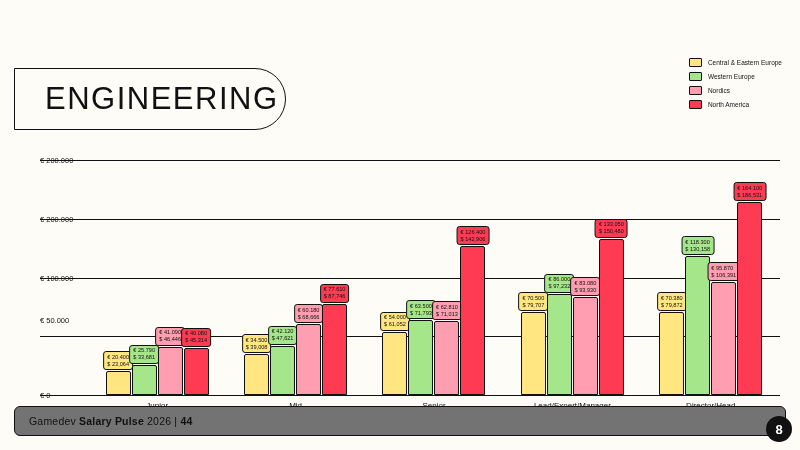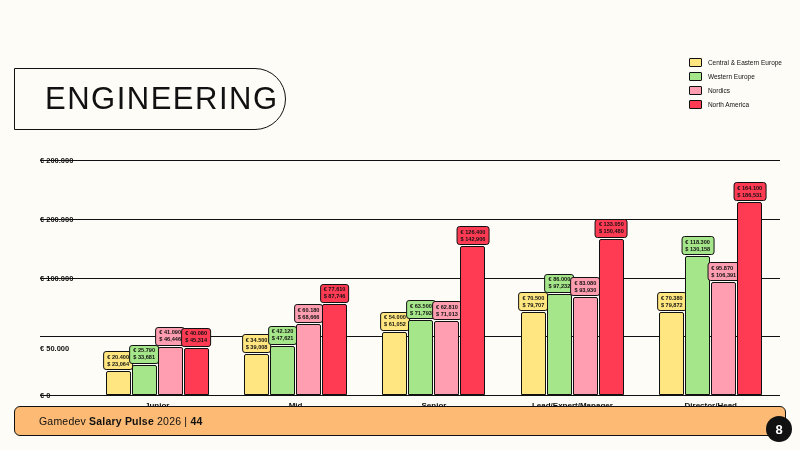--- a/index.html
+++ b/index.html
@@ -40,21 +40,21 @@
   .legend-item { display: flex; align-items: center; gap: 6px; }
   .legend-swatch {
     width: 13px; height: 9px; border: 1px solid #111; border-radius: 1px;
   }
   .legend-label { font-size: 6.5px; color: #111; }
 
   
   .chart {
     position: absolute;
     left: 40px; top: 160px;
-    width: 740px; height: 235px; font-weight: bold;
+    width: 740px; height: 235px;
   }
   .gridrow {
     position: absolute;
     left: 0; right: 0;
     height: 0;
     border-top: 1px solid #111;
   }
   .gridlabel {
     position: absolute;
     left: 0;
@@ -108,23 +108,23 @@
     color: #111;
   }
 
   
   .footer {
     position: absolute;
     left: 14px; bottom: 14px;
     width: 772px; height: 30px;
     border: 1.6px solid #111;
     border-radius: 6px;
-    background: #fdba74;
+    background: #737373;
     display: flex; align-items: center;
-    padding: 0 24px;
+    padding: 0 14px;
   }
   .footer-text { font-size: 10.5px; color: #111; letter-spacing: .2px; }
   .footer-text b { font-weight: 700; }
   .page-badge {
     position: absolute;
     right: 8px; bottom: 8px;
     width: 26px; height: 26px;
     border-radius: 50%;
     background: #111;
     color: #fff;
@@ -160,21 +160,21 @@
 
 <div class="chart">
   <div id="gridlines">
       <div class="gridrow" style="top: 0px;"></div>
       <div class="gridlabel" style="top: 0px;">€ 200.000</div>
       <div class="gridrow" style="top: 58.75px;"></div>
       <div class="gridlabel" style="top: 58.75px;">€ 200.000</div>
       <div class="gridrow" style="top: 117.5px;"></div>
       <div class="gridlabel" style="top: 117.5px;">€ 100.000</div>
       <div class="gridrow" style="top: 176.25px;"></div>
-      <div class="gridlabel" style="top: 188px;">€ 50.000</div>
+      <div class="gridlabel" style="top: 160px;">€ 50.000</div>
       <div class="gridrow" style="top: 235px;"></div>
       <div class="gridlabel" style="top: 235px;">€ 0</div>
     </div>
   <div class="plot" id="plot">
       <div class="group" style="left: 0%; width: 20%;">
         <div class="bar" style="height: 23.97px; background: rgb(255, 230, 128);">
           <div class="barlabel" style="background: rgb(255, 230, 128);">
             <div>€ 20.400</div>
             <div>$ 23,064</div>
           </div>

